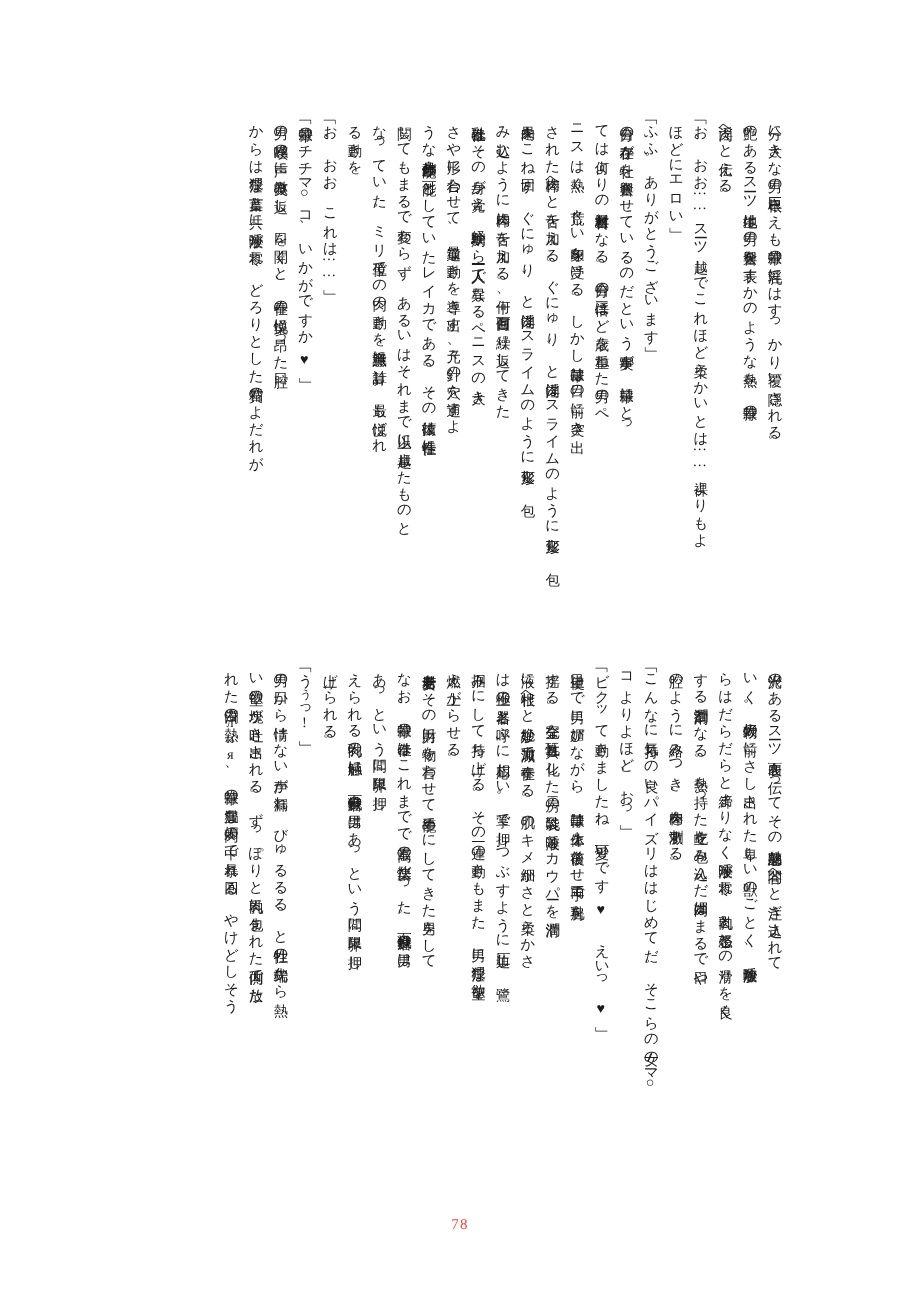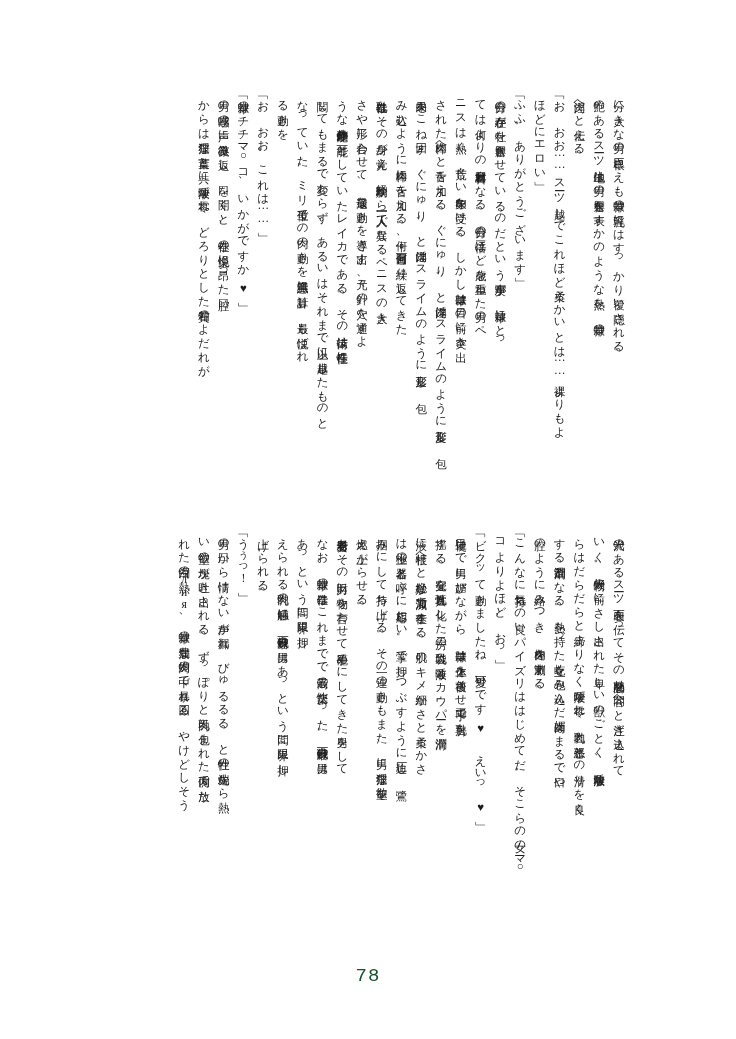--- a/index.html
+++ b/index.html
@@ -52,23 +52,23 @@
     padding: 0;
   }
   .para + .para {
     margin-right: 0;
   }
   .page-number {
     position: absolute;
     bottom: 52px;
     left: 50%;
     transform: translateX(-50%);
-    font-size: 19px;
-    font-family: Liberation Mono, monospace;
-    color: #14532d;
+    font-size: 12px;
+    font-family: Liberation Serif, serif;
+    color: #ef4444;
     letter-spacing: 1px;
   }
 </style>
 </head>
 <body>
 
 <div class="page">
 
   <div class="text-block" id="block-upper"><div class="para">分に大きな男の巨根さえも隷華の淫乳にはすっかり覆い隠される。</div><div class="para">艶のあるスーツ生地は男の興奮を表すかのような熱を、隷華の</div><div class="para">淫肉へと伝える。</div><div class="para">「お、おお……スーツ越しでこれほど柔らかいとは……裸よりもよ</div><div class="para">ほどにエロい」</div><div class="para">「ふふ。ありがとうございます」</div><div class="para">自分の存在が牡を興奮させているのだという事実が、隷華にとっ</div><div class="para">ては何よりの興奮材料となる。自分の三倍ほど歳を重ねた男のペ</div><div class="para">ニスは熱く、荒々しい印象を受ける。しかし隷華は目の前に突き出</div><div class="para">された肉棒へと舌を加える。ぐにゅり、と淫肉はスライムのように変形し、包</div><div class="para">肉果をこね回す。ぐにゅり、と淫肉はスライムのように変形し、包</div><div class="para">み込むように肉棒に舌を加える。何十、何百回と繰り返してきた</div><div class="para">乳奉仕はその身が覚え、経験則から一人一人で異なるペニスの大き</div><div class="para">さや形に合わせて、最適な動きを導き出す。元々、針の穴を通すよ</div><div class="para">うな身体動作能が可能としていたレイカである。その技術は性奉仕に</div><div class="para">関してもまるで変わらず、あるいはそれまで以上に卓越したものと</div><div class="para">なっていた。ミリ単位での肉の動きを無意識に計算し、最も悦ばれ</div><div class="para">る動きを</div><div class="para">「お、おお。これは……」</div><div class="para">「隷華のチチマ○コ、いかがですか ♥」</div><div class="para">男の感嘆の声に微笑み返し、口を開くと、奉仕の悦楽に昂った口腔</div><div class="para">からは淫猥な言葉と共に唾液が零れ、どろりとした粘質のよだれが</div></div>
 

